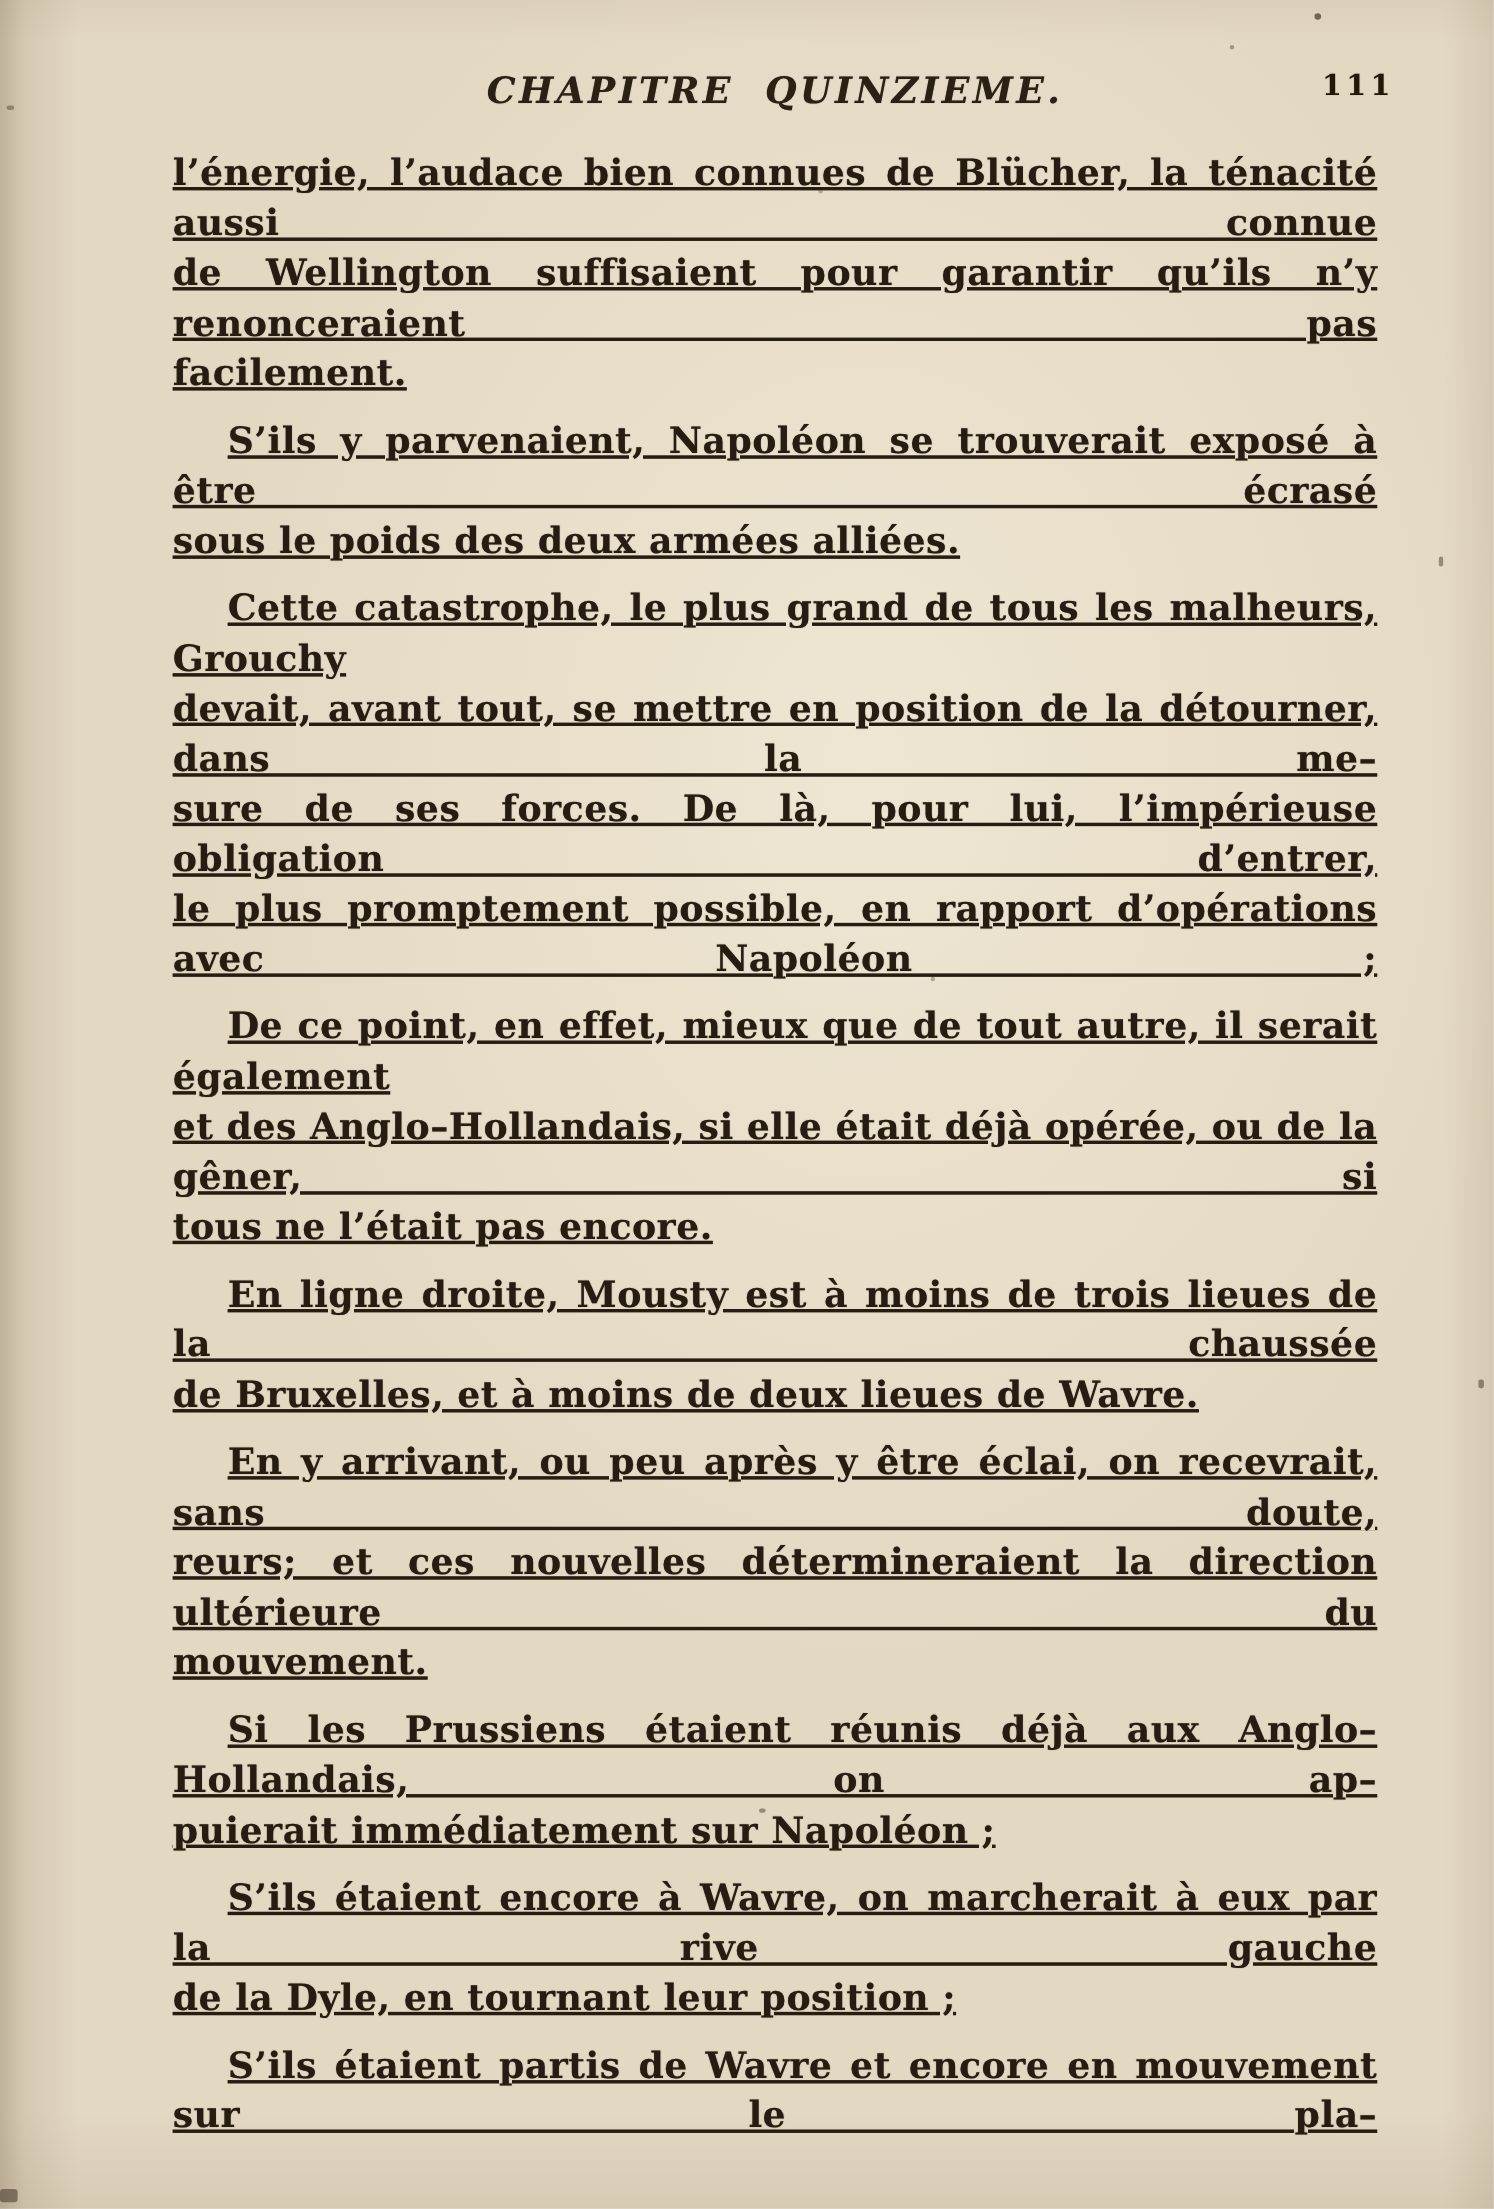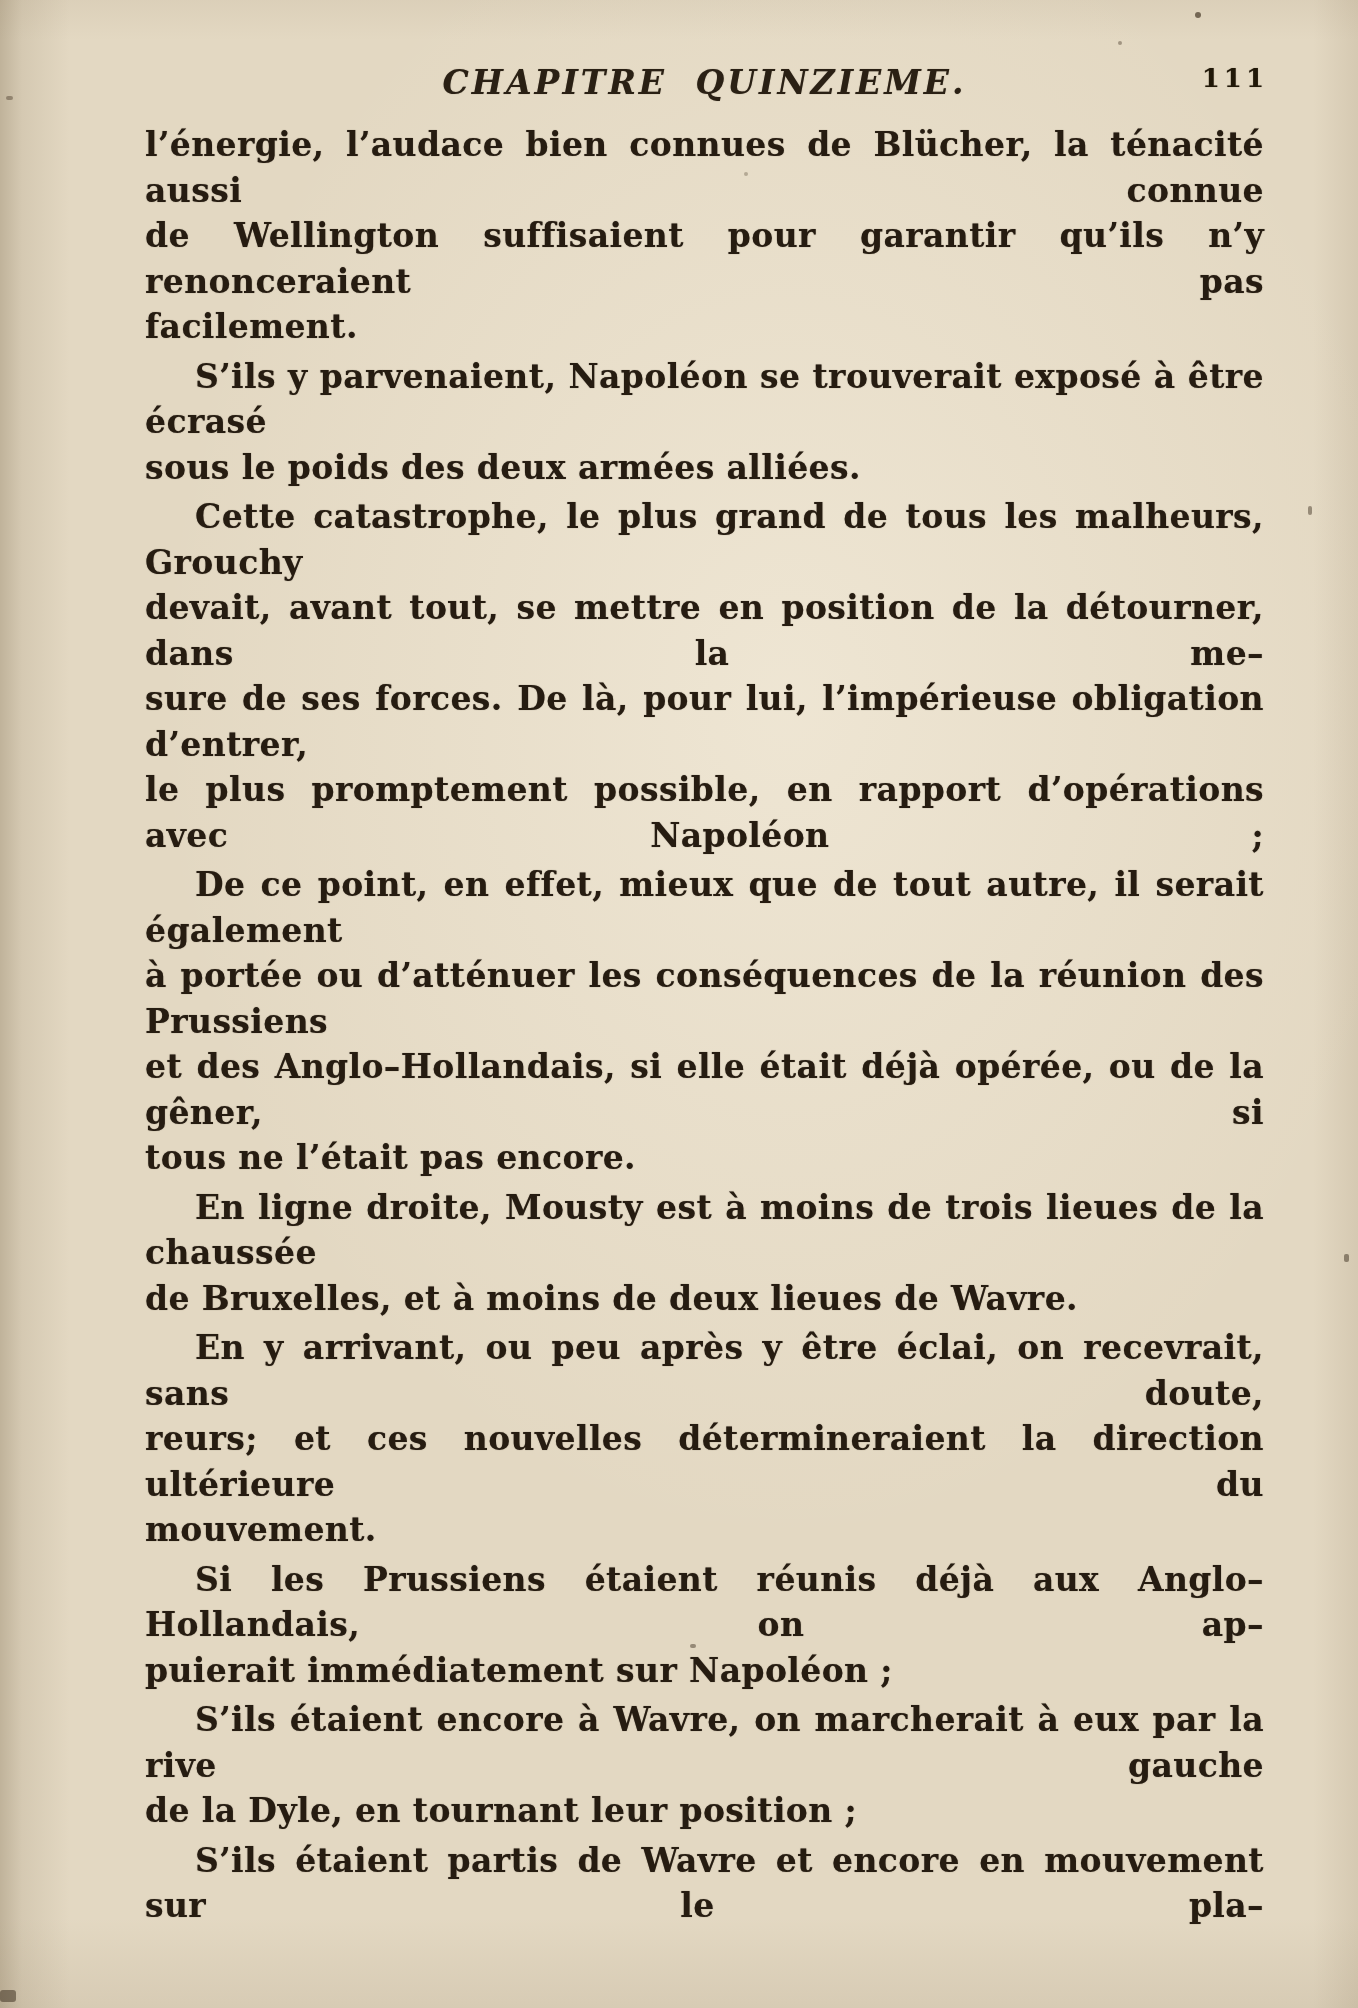--- a/index.html
+++ b/index.html
@@ -49,21 +49,21 @@
     color: #211808;
     text-shadow: 0 0 1px rgba(42,32,20,0.45);
   }
 
   .page-body {
     position: absolute;
     left: 141px;
     top: 118px;
     width: 1127px;
   }
-  .paragraph { margin: 4px; }
+  .paragraph { margin: 16px; text-decoration: underline; }
   .line {
     font-size: 33px;
     font-weight: 700;
     line-height: 45.5px;
     letter-spacing: 0.4px;
     white-space: normal;
     text-align: justify;
     text-align-last: justify;
     text-shadow: 0 0 1px rgba(38,28,17,0.5);
   }
@@ -107,21 +107,20 @@
         <div class="line last">sous le poids des deux armées alliées.</div>
       </div>
       <div class="paragraph">
         <div class="line indent">Cette catastrophe, le plus grand de tous les malheurs, Grouchy</div>
         <div class="line">devait, avant tout, se mettre en position de la détourner, dans la me–</div>
         <div class="line">sure de ses forces. De là, pour lui, l’impérieuse obligation d’entrer,</div>
         <div class="line">le plus promptement possible, en rapport d’opérations avec Napoléon ;</div>
       </div>
       <div class="paragraph">
         <div class="line indent">De ce point, en effet, mieux que de tout autre, il serait également</div>
-        <div class="line">à portée ou d’atténuer les conséquences de la réunion des Prussiens</div>
         <div class="line">et des Anglo–Hollandais, si elle était déjà opérée, ou de la gêner, si</div>
         <div class="line last">tous ne l’était pas encore.</div>
       </div>
       <div class="paragraph">
         <div class="line indent">En ligne droite, Mousty est à moins de trois lieues de la chaussée</div>
         <div class="line last">de Bruxelles, et à moins de deux lieues de Wavre.</div>
       </div>
       <div class="paragraph">
         <div class="line indent">En y arrivant, ou peu après y être éclai, on recevrait, sans doute,</div>
         <div class="line">reurs; et ces nouvelles détermineraient la direction ultérieure du</div>

